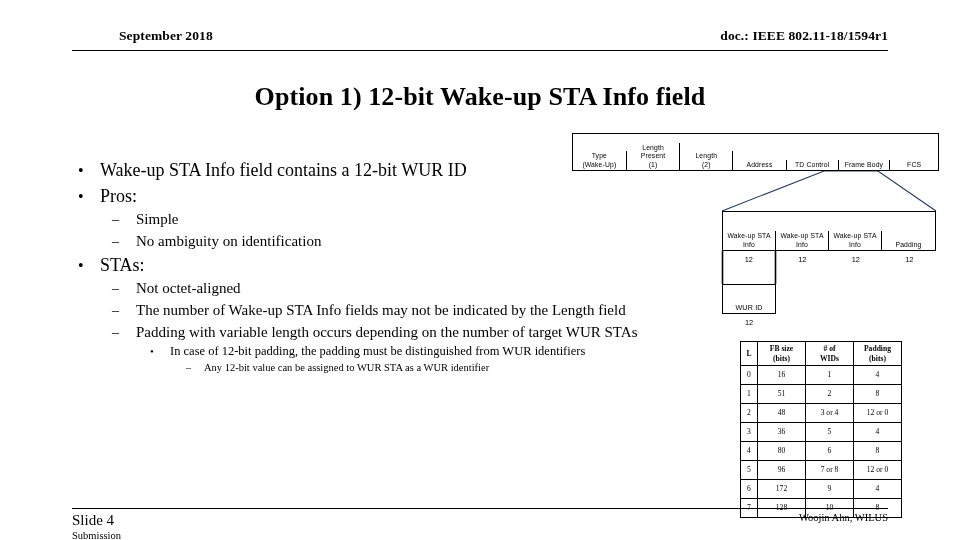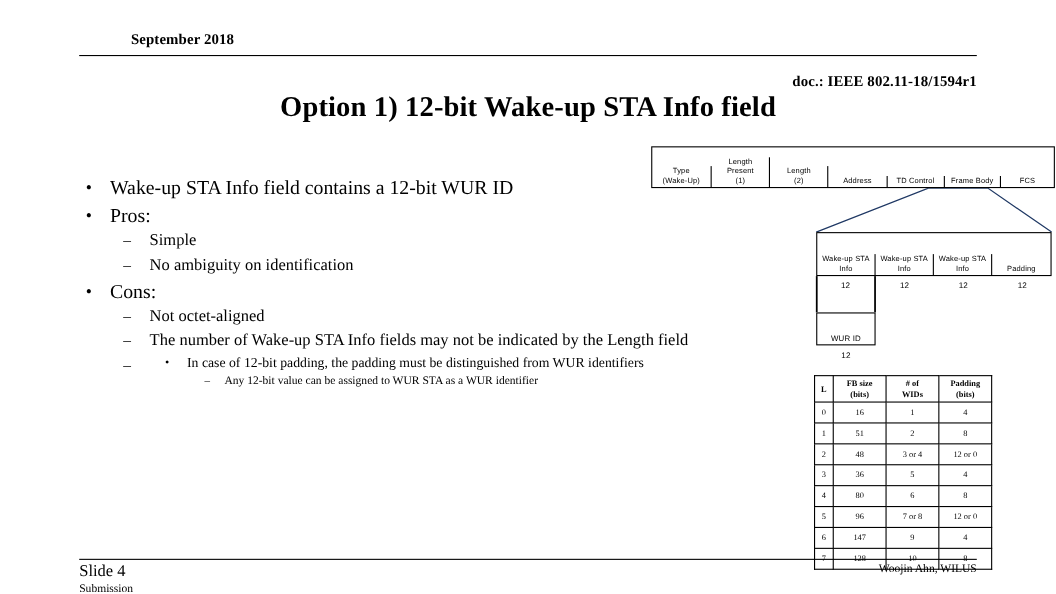--- a/index.html
+++ b/index.html
@@ -42,21 +42,20 @@
     margin-left: 47px;
   }
   .header-right {
     position: absolute;
     right: 0;
     top: 0;
     font-size: 13.5px;
     font-weight: bold;
     letter-spacing: 0.1px;
     white-space: nowrap;
-    margin-top: 38px;
   }
 
   
   .title {
     position: absolute;
     left: 48px;
     top: 82px;
     width: 864px;
     text-align: center;
     font-size: 26px;
@@ -147,21 +146,21 @@
   }
   .l4 > li.b > .mk {
     left: 16px;
     font-size: 10px;
     line-height: 15px;
   }
 
   
   .diagram {
     position: absolute;
-    left: 588px;
+    left: 568px;
     top: 126px;
     width: 372px;
     height: 240px;
   }
   .diagram svg.conn {
     position: absolute;
     left: 0;
     top: 0;
     width: 372px;
     height: 240px;
@@ -345,32 +344,33 @@
           </li>
           <li class="b">
             <span class="mk">–</span>
             <span class="tx">No ambiguity on identification</span>
           </li>
         </ul>
       </li>
 
       <li class="b">
         <span class="mk">•</span>
-        <span class="tx">Cons:</span>
+        <span class="tx">STAs:</span>
         <ul class="lvl l2">
           <li class="b">
             <span class="mk">–</span>
             <span class="tx">Not octet-aligned</span>
           </li>
           <li class="b">
             <span class="mk">–</span>
             <span class="tx">The number of Wake-up STA Info fields may not be indicated by the Length field</span>
           </li>
           <li class="b">
             <span class="mk">–</span>
+            <span class="tx">Padding with variable length occurs depending on the number of target WUR STAs</span>
             <ul class="lvl l3">
               <li class="b">
                 <span class="mk">•</span>
                 <span class="tx">In case of 12-bit padding, the padding must be distinguished from WUR identifiers</span>
                 <ul class="lvl l4">
                   <li class="b">
                     <span class="mk">–</span>
                     <span class="tx">Any 12-bit value can be assigned to WUR STA as a WUR identifier</span>
                   </li>
                 </ul>
@@ -513,21 +513,21 @@
         <td>8</td>
       </tr>
       <tr>
         <td>5</td>
         <td>96</td>
         <td>7 or 8</td>
         <td>12 or 0</td>
       </tr>
       <tr>
         <td>6</td>
-        <td>147</td>
+        <td>172</td>
         <td>9</td>
         <td>4</td>
       </tr>
       <tr>
         <td>7</td>
         <td>128</td>
         <td>10</td>
         <td>8</td>
       </tr>
     </tbody>

